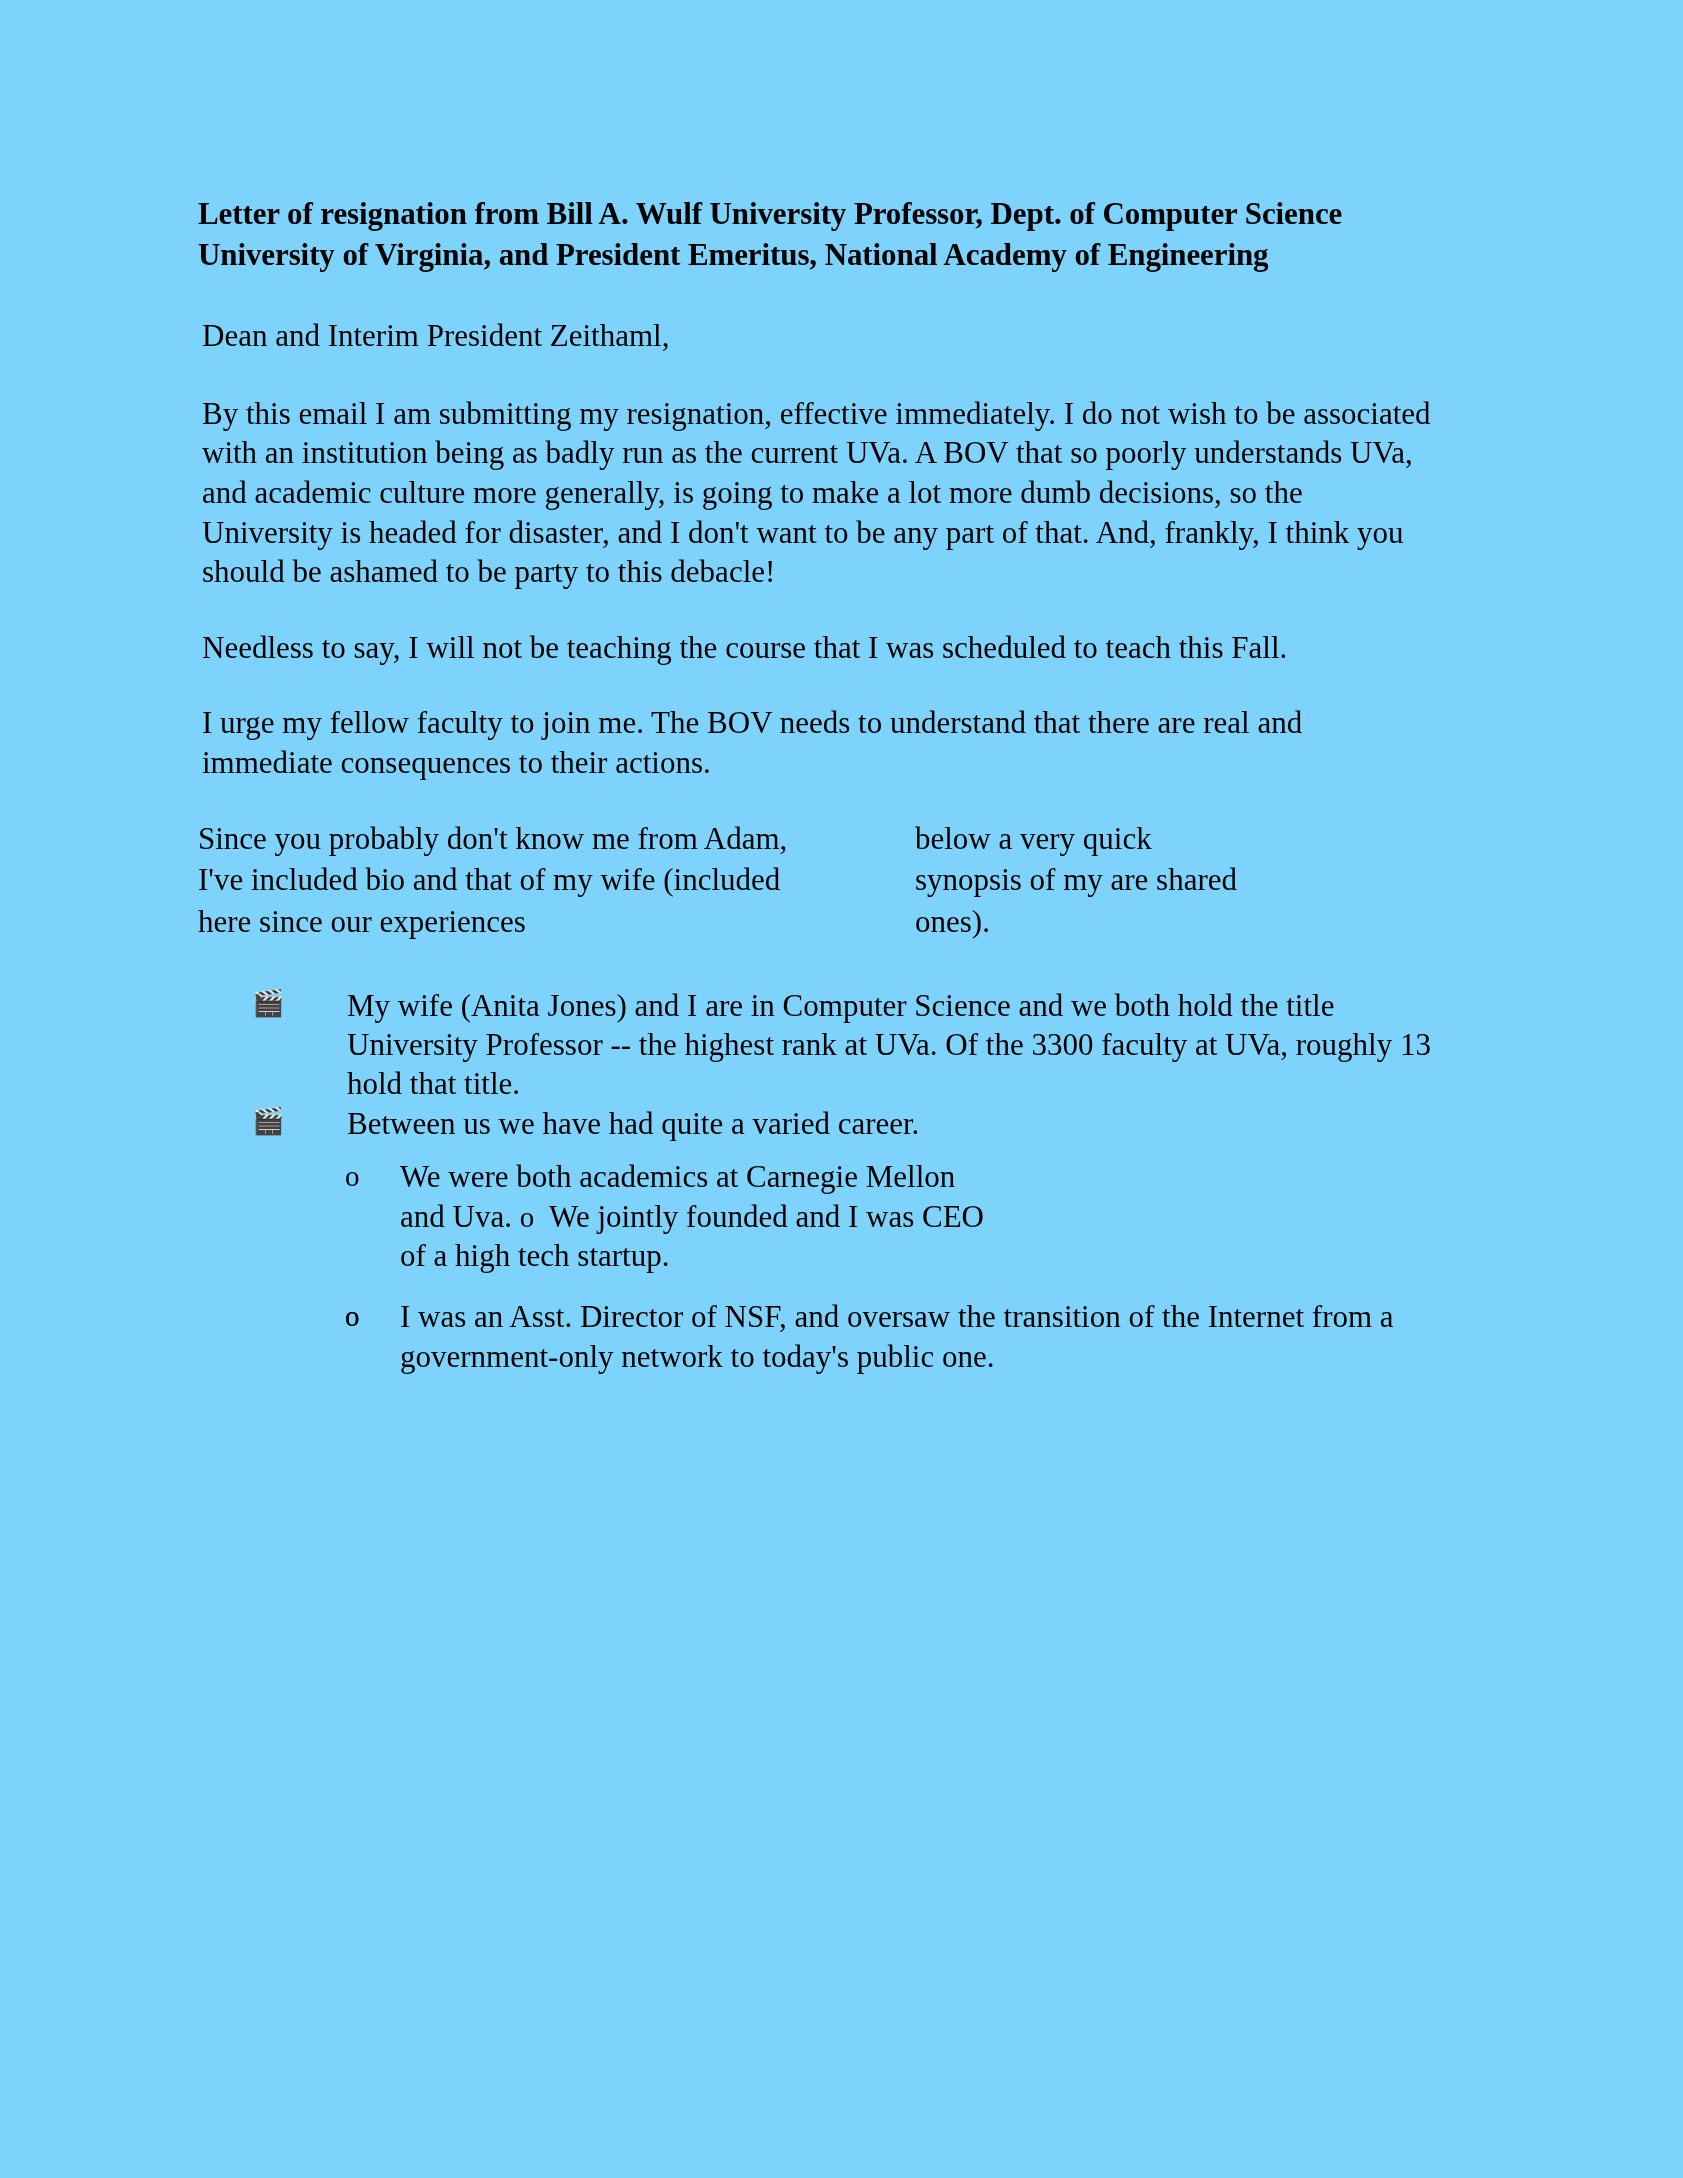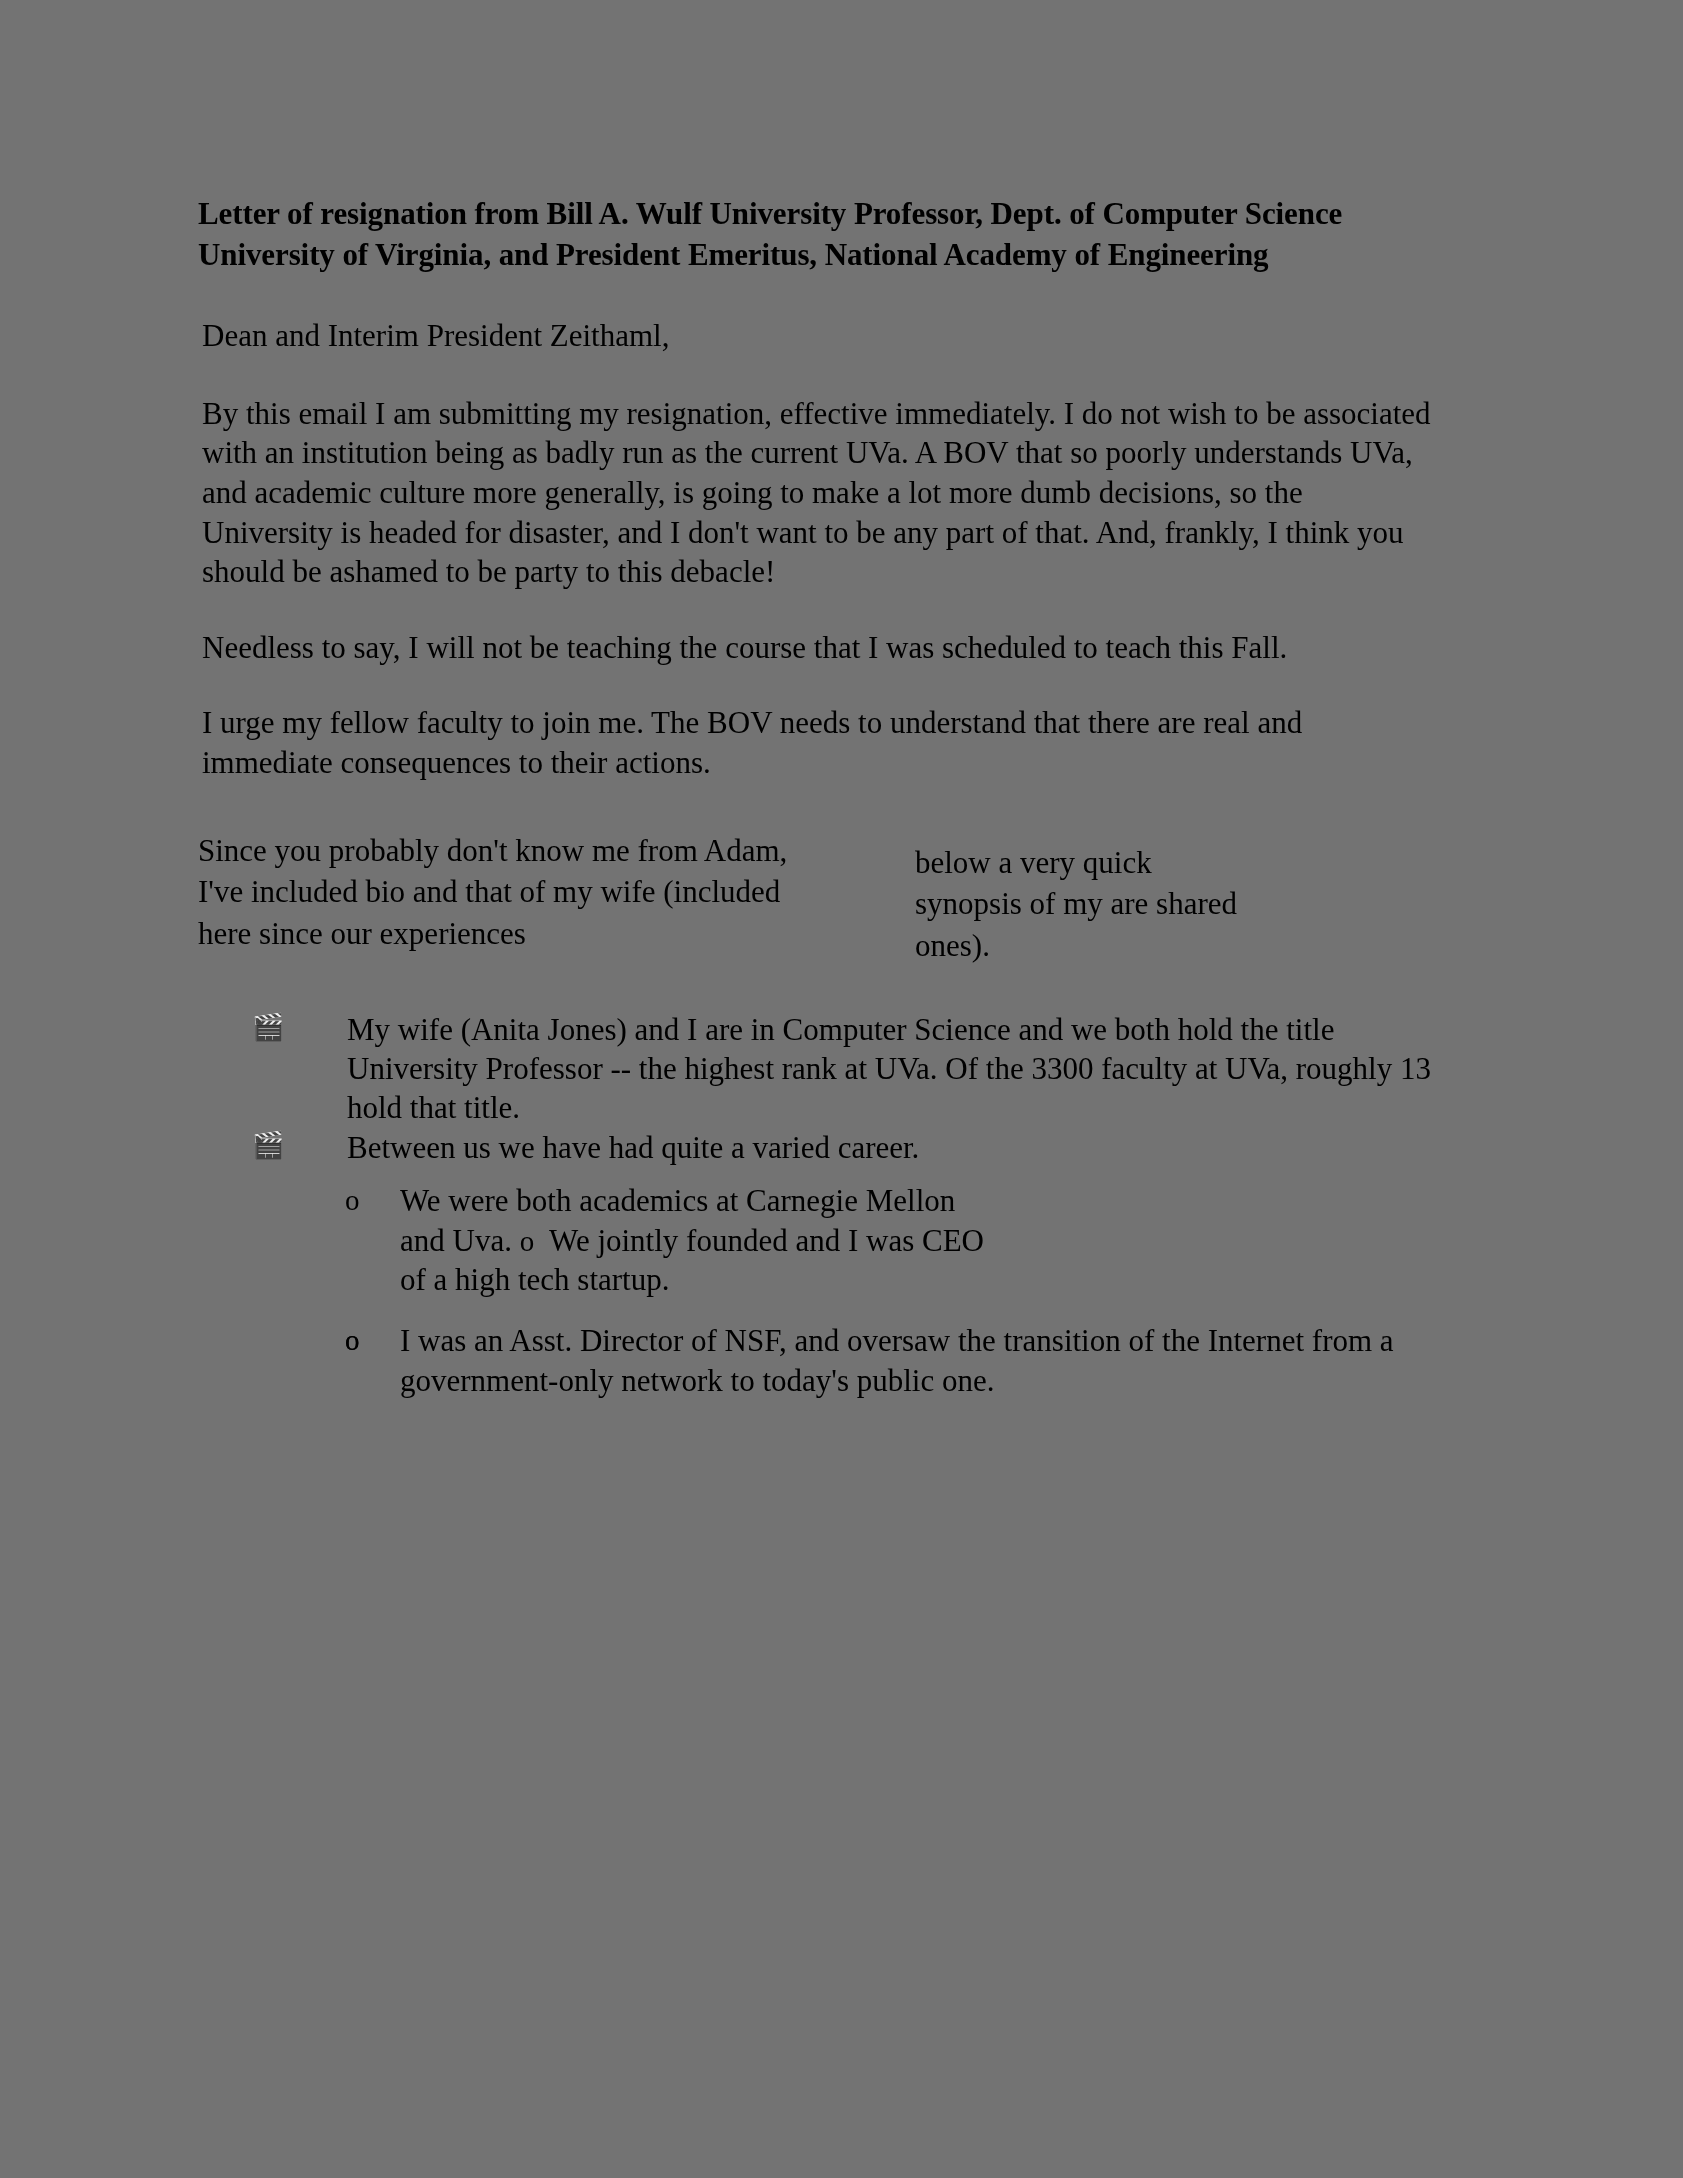--- a/index.html
+++ b/index.html
@@ -12,21 +12,21 @@
     height: 2178px;
     font-family: "Liberation Serif", "DejaVu Serif", serif;
     color: #000000;
     -webkit-font-smoothing: antialiased;
   }
 
   .page {
     position: relative;
     width: 1683px;
     height: 2178px;
-    background: #737373;
+    background: #7dd3fc;
     box-sizing: border-box;
     padding: 193px 252px 0 198px;
   }
 
   
   .doc-title {
     font-weight: bold;
     font-size: 31px;
     line-height: 1.33;
     letter-spacing: -0.1px;
@@ -55,21 +55,20 @@
     width: 693px;
     flex: 0 0 693px;
     font-size: 31px;
     line-height: 1.33;
   }
   .split-col-right {
     flex: 1 1 auto;
     font-size: 31px;
     line-height: 1.33;
     padding-left: 24px;
-    margin-top: 24px;
   }
   .split-line {
     display: block;
     white-space: nowrap;
   }
 
   
   .bullet-list {
     margin: 0;
     padding: 0;

